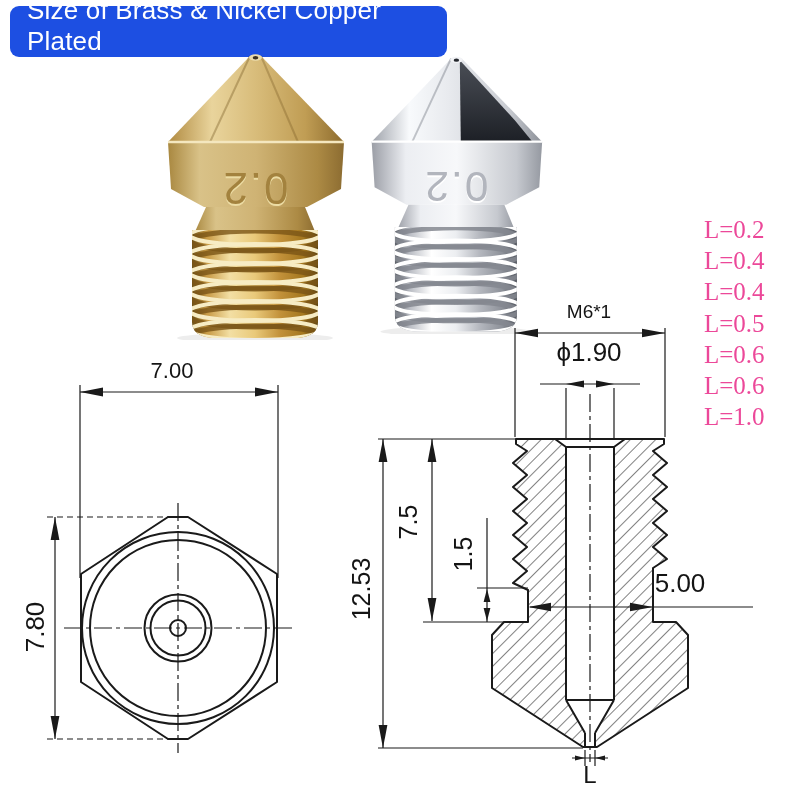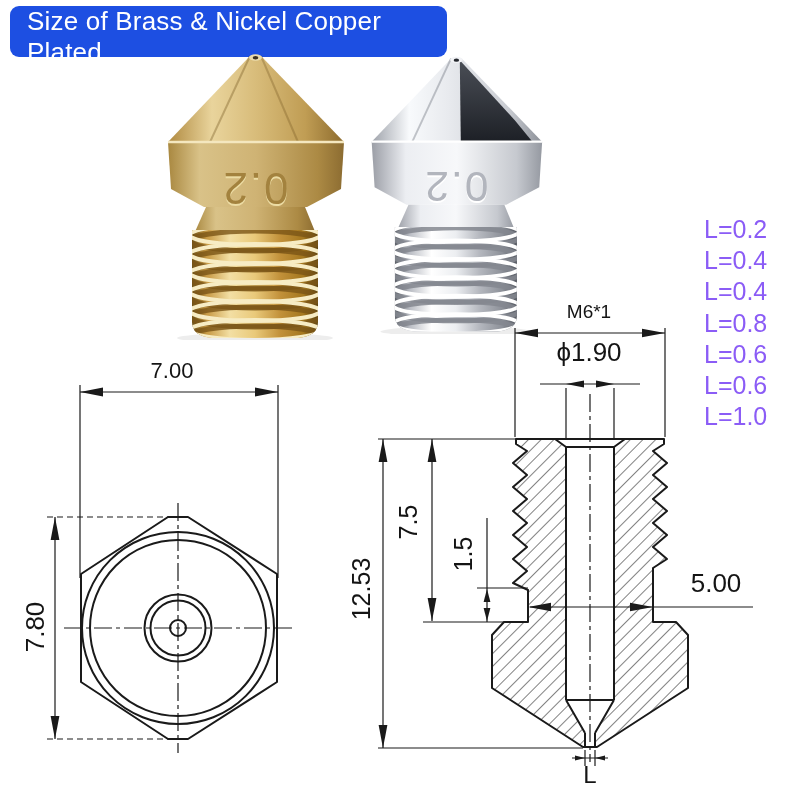--- a/index.html
+++ b/index.html
@@ -2,27 +2,27 @@
 <html><head>
 <meta charset="utf-8">
 <style>
   html,body{margin:0;padding:0;background:#ffffff;}
   #stage{
     position:relative;width:800px;height:800px;background:#ffffff;overflow:hidden;
     font-family:"Liberation Sans", sans-serif;color:#151515;
   }
   .banner{
     position:absolute;left:10px;top:6px;width:437px;height:51px;
-    border-radius:9px;display:flex;align-items:flex-start;
+    border-radius:9px;display:flex;align-items:flex-end;
     padding-left:17px;box-sizing:border-box;
     font-size:26px;letter-spacing:.2px;
   }
   .size-list{
     position:absolute;left:704px;top:214px;
-    font-size:25px;line-height:31.2px;color:#8b5cf6;white-space:nowrap;
+    font-size:25px;line-height:31.2px;color:#ec4899;white-space:nowrap;font-family:Liberation Serif, serif;
   }
   .dim-label{
     position:absolute;transform:translate(-50%,-50%);
     font-size:25px;color:#141414;white-space:nowrap;line-height:1;
   }
   .dim-label.rot{transform:translate(-50%,-50%) rotate(-90deg);}
   .nozzle-svg{position:absolute;}
   #drawings{position:absolute;left:0;top:0;}
 </style>
 </head>
@@ -162,21 +162,21 @@
         <ellipse cx="97" cy="284" rx="65" ry="10" fill="none" stroke="#84878f" stroke-width="5" opacity="0.85"></ellipse>
         <ellipse cx="97" cy="278" rx="65" ry="10" fill="none" stroke="#ffffff" stroke-width="4"></ellipse>
       </g>
     </g>
   </svg>
 
   <div class="size-list">
     <div>L=0.2</div>
     <div>L=0.4</div>
     <div>L=0.4</div>
-    <div>L=0.8</div>
+    <div>L=0.5</div>
     <div>L=0.6</div>
     <div>L=0.6</div>
     <div>L=1.0</div>
   </div>
 
   <svg id="drawings" width="800" height="800" viewBox="0 0 800 800">
     <defs>
       <pattern id="hatch" patternUnits="userSpaceOnUse" width="9" height="9" patternTransform="rotate(-45)">
         <line x1="0" y1="0" x2="9" y2="0" stroke="#1a1a1a" stroke-width="1.1"></line>
       </pattern>
@@ -291,16 +291,16 @@
   </svg>
 
   <div class="dim-label" style="left:172px;top:371px;font-size:22px;">7.00</div>
   <div class="dim-label rot" style="left:35px;top:627px;font-size:26px;">7.80</div>
 
   <div class="dim-label" style="left:589px;top:311px;font-size:19px;">M6*1</div>
   <div class="dim-label" style="left:589px;top:352px;font-size:26px;">ϕ1.90</div>
   <div class="dim-label rot" style="left:408px;top:522px;">7.5</div>
   <div class="dim-label rot" style="left:463px;top:554px;">1.5</div>
   <div class="dim-label rot" style="left:361px;top:589px;">12.53</div>
-  <div class="dim-label" style="left:716px;top:583px;font-size:26px;">5.00</div>
+  <div class="dim-label" style="left:680px;top:583px;font-size:26px;">5.00</div>
   <div class="dim-label" style="left:590px;top:775px;font-size:24px;">L</div>
 
 </div>
 
 </body></html>

